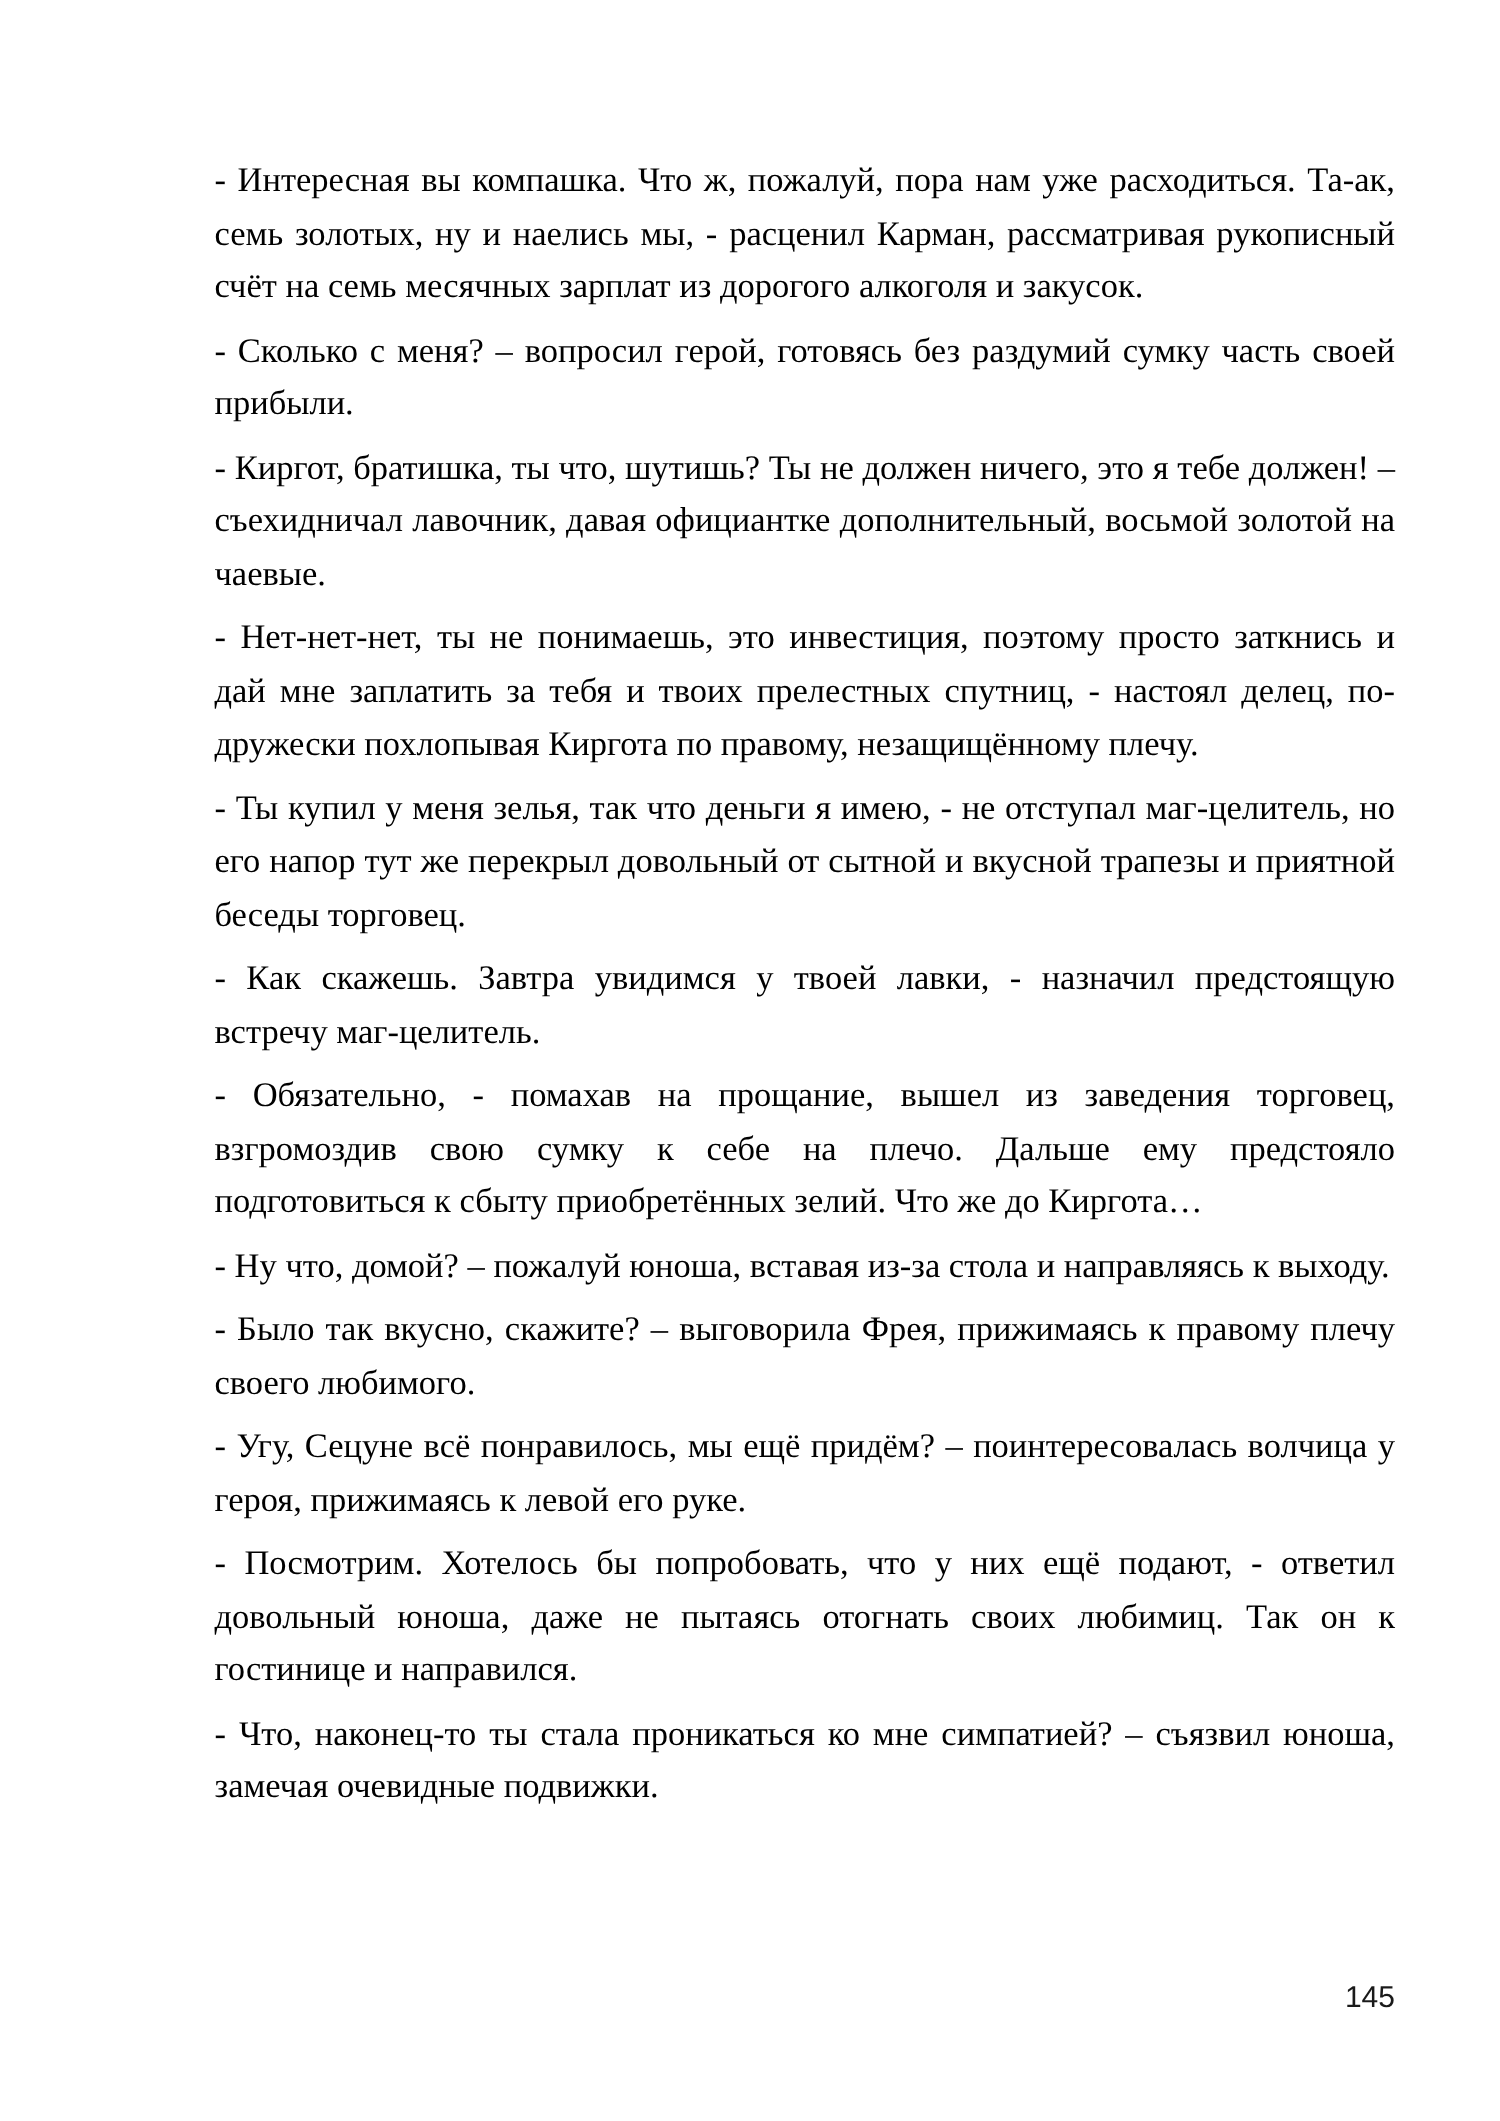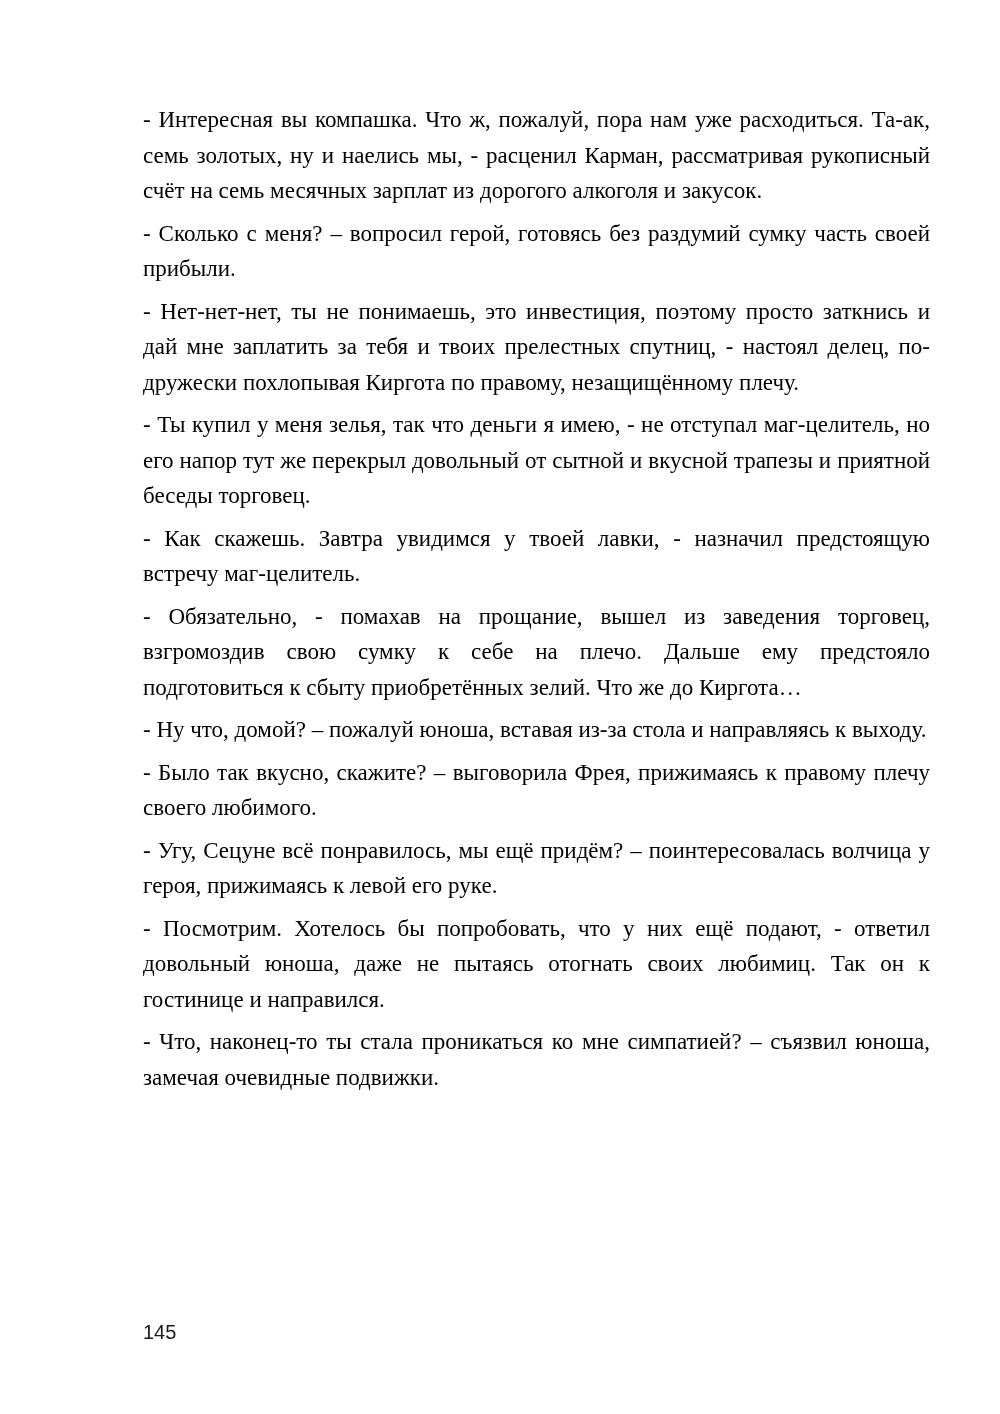--- a/index.html
+++ b/index.html
@@ -33,35 +33,36 @@
   }
   .text-block p {
     margin: 0 0 7px 0;
     padding: 0;
   }
   .page-number {
     position: absolute;
     left: 143px;
     top: 1305px;
     width: 787px;
-    text-align: left;
+    text-align: right;
     font-family: "Liberation Sans", "DejaVu Sans", sans-serif;
     font-size: 20px;
     line-height: 23px;
     color: #1a1a1a;
   }
 </style>
 </head>
 <body>
 
 <div class="page">
 
   <div class="text-block">
     <p>- Интересная вы компашка. Что ж, пожалуй, пора нам уже расходиться. Та-ак, семь золотых, ну и наелись мы, - расценил Карман, рассматривая рукописный счёт на семь месячных зарплат из дорогого алкоголя и закусок.</p>
     <p>- Сколько с меня? – вопросил герой, готовясь без раздумий сумку часть своей прибыли.</p>
+    <p>- Киргот, братишка, ты что, шутишь? Ты не должен ничего, это я тебе должен! – съехидничал лавочник, давая официантке дополнительный, восьмой золотой на чаевые.</p>
     <p>- Нет-нет-нет, ты не понимаешь, это инвестиция, поэтому просто заткнись и дай мне заплатить за тебя и твоих прелестных спутниц, - настоял делец, по-дружески похлопывая Киргота по правому, незащищённому плечу.</p>
     <p>- Ты купил у меня зелья, так что деньги я имею, - не отступал маг-целитель, но его напор тут же перекрыл довольный от сытной и вкусной трапезы и приятной беседы торговец.</p>
     <p>- Как скажешь. Завтра увидимся у твоей лавки, - назначил предстоящую встречу маг-целитель.</p>
     <p>- Обязательно, - помахав на прощание, вышел из заведения торговец, взгромоздив свою сумку к себе на плечо. Дальше ему предстояло подготовиться к сбыту приобретённых зелий. Что же до Киргота…</p>
     <p>- Ну что, домой? – пожалуй юноша, вставая из-за стола и направляясь к выходу.</p>
     <p>- Было так вкусно, скажите? – выговорила Фрея, прижимаясь к правому плечу своего любимого.</p>
     <p>- Угу, Сецуне всё понравилось, мы ещё придём? – поинтересовалась волчица у героя, прижимаясь к левой его руке.</p>
     <p>- Посмотрим. Хотелось бы попробовать, что у них ещё подают, - ответил довольный юноша, даже не пытаясь отогнать своих любимиц. Так он к гостинице и направился.</p>
     <p>- Что, наконец-то ты стала проникаться ко мне симпатией? – съязвил юноша, замечая очевидные подвижки.</p>
   </div>

